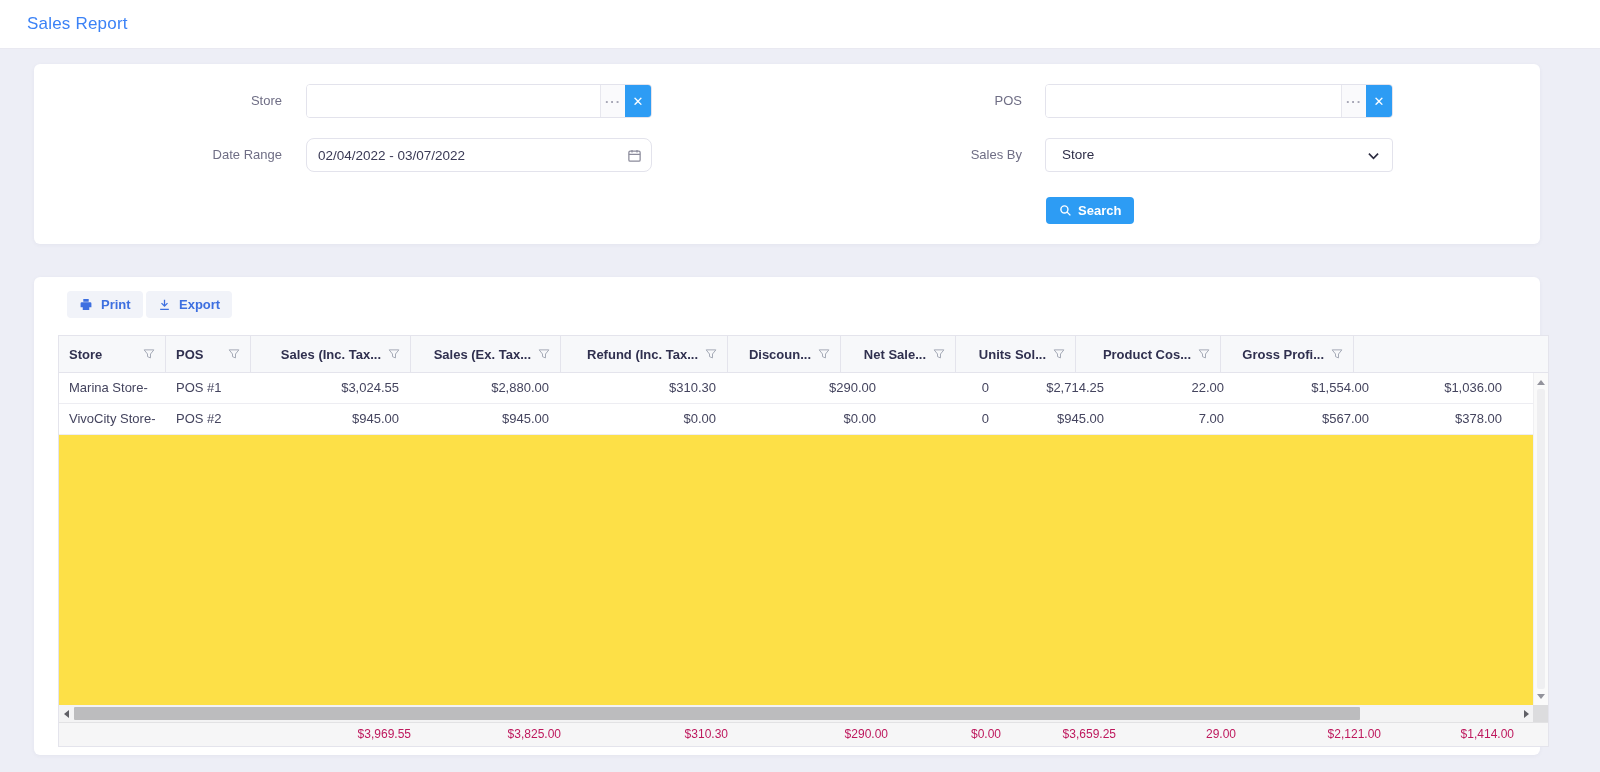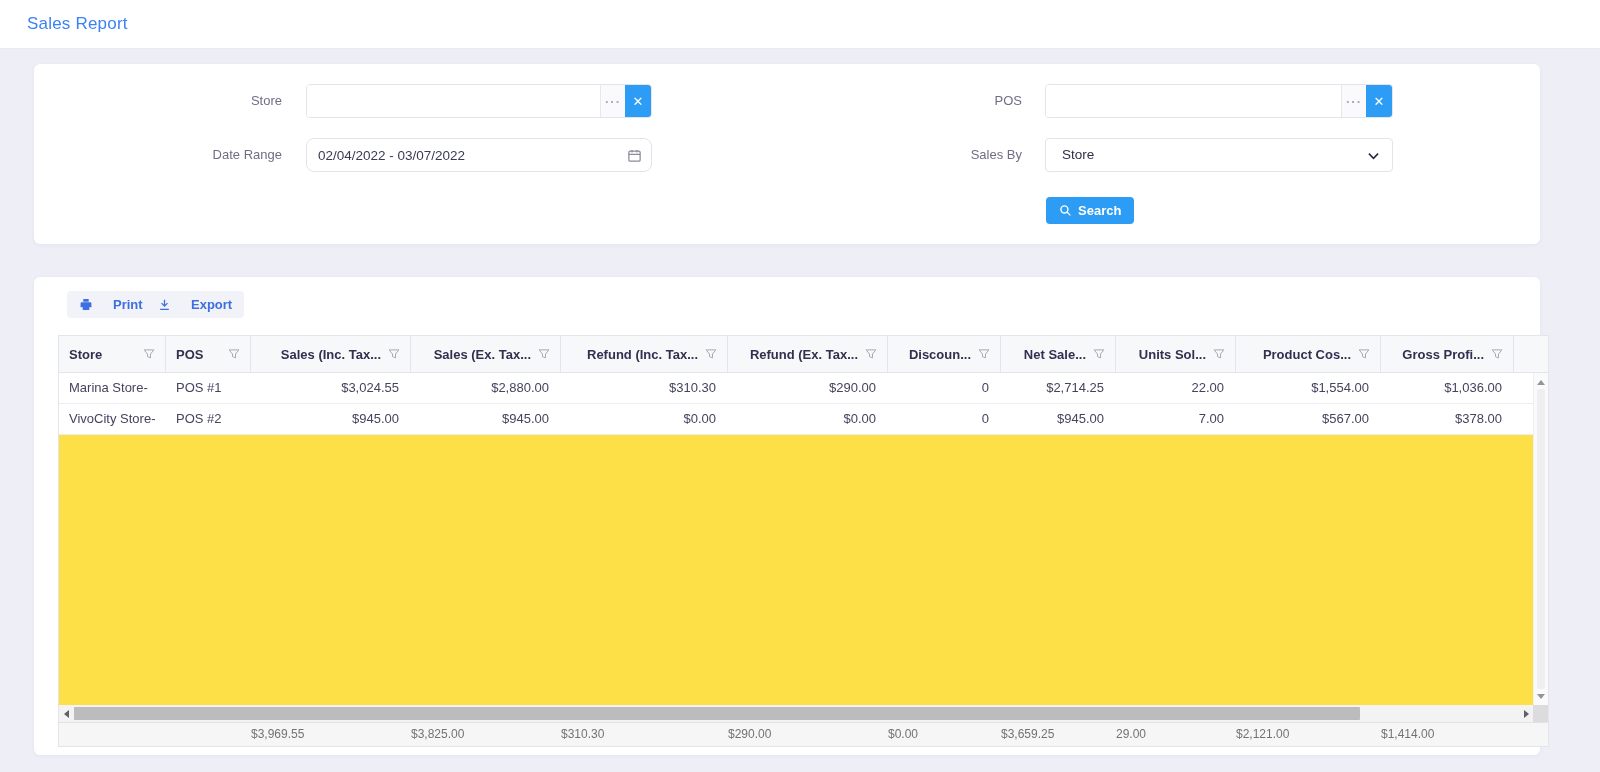--- a/index.html
+++ b/index.html
@@ -32,21 +32,21 @@
   .datebox input{width:100%;height:100%;border:none;outline:none;background:transparent;padding:0 30px 0 11px;font-family:inherit;font-size:13.5px;color:#3a3a55}
   .cal{position:absolute;right:9px;top:9px}
 
   .selectbox{position:absolute;left:1011px;top:74px;width:348px;height:34px;border:1px solid #e3e3ec;border-radius:4px;background:#fff;cursor:pointer}
   .sel-val{position:absolute;left:16px;top:0;line-height:32px;font-size:13.5px;color:#2e2e48}
   .chev{position:absolute;right:13px;top:13px}
 
   .search-btn{position:absolute;left:1012px;top:133px;height:27px;padding:0 13px;display:inline-flex;align-items:center;gap:6px;background:#2d9cf4;border:none;border-radius:4px;color:#fff;font-size:13px;font-weight:600;cursor:pointer;font-family:inherit}
 
   
-  .tool-btn{position:absolute;top:14px;height:27px;padding:0 12px;display:inline-flex;align-items:center;gap:20px;background:#f1f3f9;border:none;border-radius:4px;color:#3d6fe0;font-size:13px;font-weight:700;cursor:pointer;font-family:inherit}
+  .tool-btn{position:absolute;top:14px;height:27px;padding:0 12px;display:inline-flex;align-items:center;gap:8px;background:#f1f3f9;border:none;border-radius:4px;color:#3d6fe0;font-size:13px;font-weight:700;cursor:pointer;font-family:inherit}
   #print-btn{left:33px}
   #export-btn{left:112px}
 
   .grid{position:absolute;left:24px;top:58px;width:1491px;height:412px;border:1px solid #e4e4ec;background:#fff}
   .g-header{display:flex;height:37px;background:#f7f8fa;border-bottom:1px solid #e4e4ec}
   .hcell{flex:none;display:flex;align-items:center;justify-content:space-between;padding:0 10px;border-right:1px solid #e4e4ec;font-size:13px;font-weight:600;color:#30304f;white-space:nowrap;overflow:hidden}
   .hcell.num{justify-content:flex-end;gap:7px}
   .hcell.filler{flex:1;border-right:none}
   .g-body{position:absolute;left:0;top:37px;width:1474px;height:332px;background:#fde047;overflow:hidden}
   .grow{display:flex;height:31px;border-bottom:1px solid #ededf2;background:#fff}
@@ -64,21 +64,21 @@
   .hscroll{position:absolute;left:0;top:369px;width:1474px;height:17px;background:#f3f3f4;display:flex;align-items:center}
   .hs-arrow{flex:none;width:14px;height:100%;display:flex;align-items:center;justify-content:center;cursor:pointer}
   .tri-left{width:0;height:0;border-top:4px solid transparent;border-bottom:4px solid transparent;border-right:5px solid #606066}
   .tri-right{width:0;height:0;border-top:4px solid transparent;border-bottom:4px solid transparent;border-left:5px solid #606066}
   .hs-track{flex:1;height:100%;position:relative}
   .hs-thumb{position:absolute;left:1px;top:2px;height:13px;width:1286px;background:#bcbcbe;border-radius:1px;cursor:grab}
 
   .corner{position:absolute;left:1474px;top:369px;width:15px;height:17px;background:#dcdcde}
 
   .g-footer{position:absolute;left:0;top:386px;width:100%;height:24px;background:#f6f6f7;border-top:1px solid #e2e2e4;display:flex}
-  .fcell{flex:none;text-align:left;line-height:23px;font-size:12px;color:#737373;white-space:nowrap;overflow:hidden}
+  .fcell{flex:none;text-align:right;line-height:23px;font-size:12px;color:#be185d;white-space:nowrap;overflow:hidden}
   .fcell.filler{flex:1}
 </style>
 </head>
 <body>
 
 <div class="topbar">
   <span class="title">Sales Report</span>
 </div>
 
 <div class="card" id="filter-card">
@@ -165,26 +165,20 @@
           </svg>
         </div>
         <div class="hcell num" style="width: 150px;">
           <span>Sales (Ex. Tax...</span>
           <svg width="12" height="12" viewBox="0 0 16 16" style="flex:none">
             <path d="M1.5 2.5h13L10 8v5.2l-4-1.7V8L1.5 2.5z" fill="none" stroke="#a3a9b5" stroke-width="1.3"></path>
           </svg>
         </div>
         <div class="hcell num" style="width: 167px;">
           <span>Refund (Inc. Tax...</span>
-          <svg width="12" height="12" viewBox="0 0 16 16" style="flex:none">
-            <path d="M1.5 2.5h13L10 8v5.2l-4-1.7V8L1.5 2.5z" fill="none" stroke="#a3a9b5" stroke-width="1.3"></path>
-          </svg>
-        </div>
-        <div class="hcell num" style="width: 160px;">
-          <span>Refund (Ex. Tax...</span>
           <svg width="12" height="12" viewBox="0 0 16 16" style="flex:none">
             <path d="M1.5 2.5h13L10 8v5.2l-4-1.7V8L1.5 2.5z" fill="none" stroke="#a3a9b5" stroke-width="1.3"></path>
           </svg>
         </div>
         <div class="hcell num" style="width: 113px;">
           <span>Discoun...</span>
           <svg width="12" height="12" viewBox="0 0 16 16" style="flex:none">
             <path d="M1.5 2.5h13L10 8v5.2l-4-1.7V8L1.5 2.5z" fill="none" stroke="#a3a9b5" stroke-width="1.3"></path>
           </svg>
         </div>

